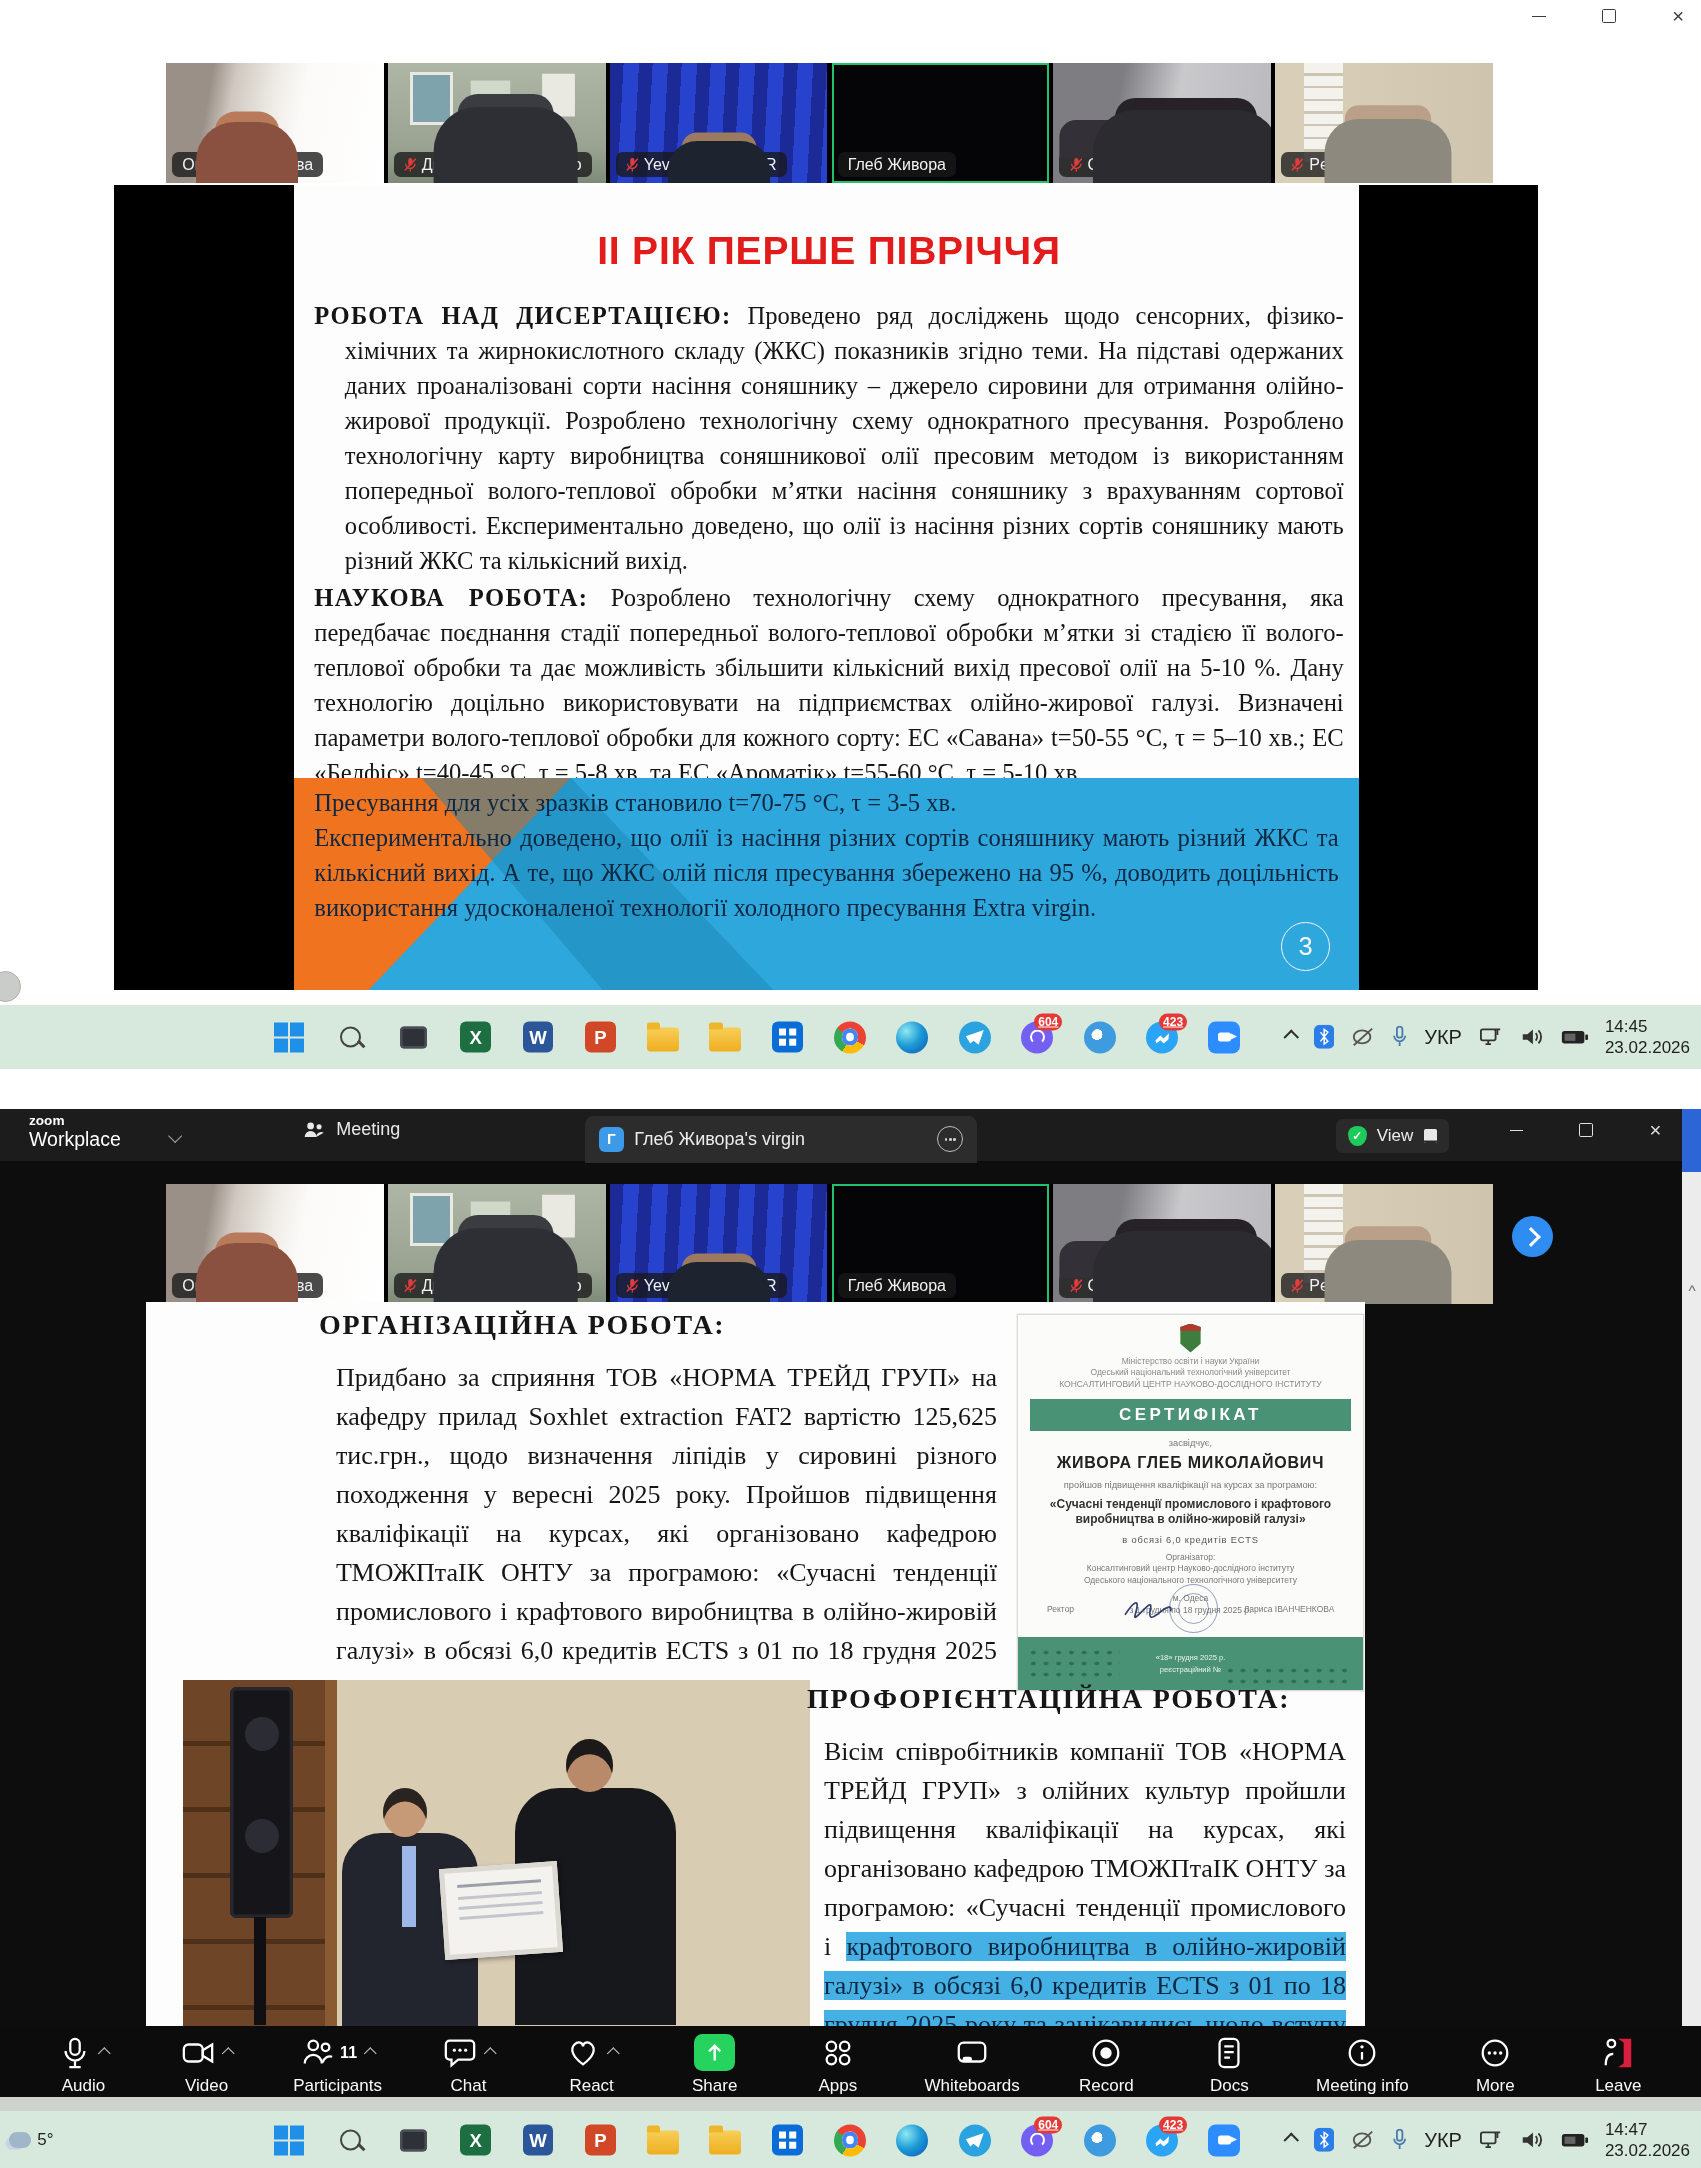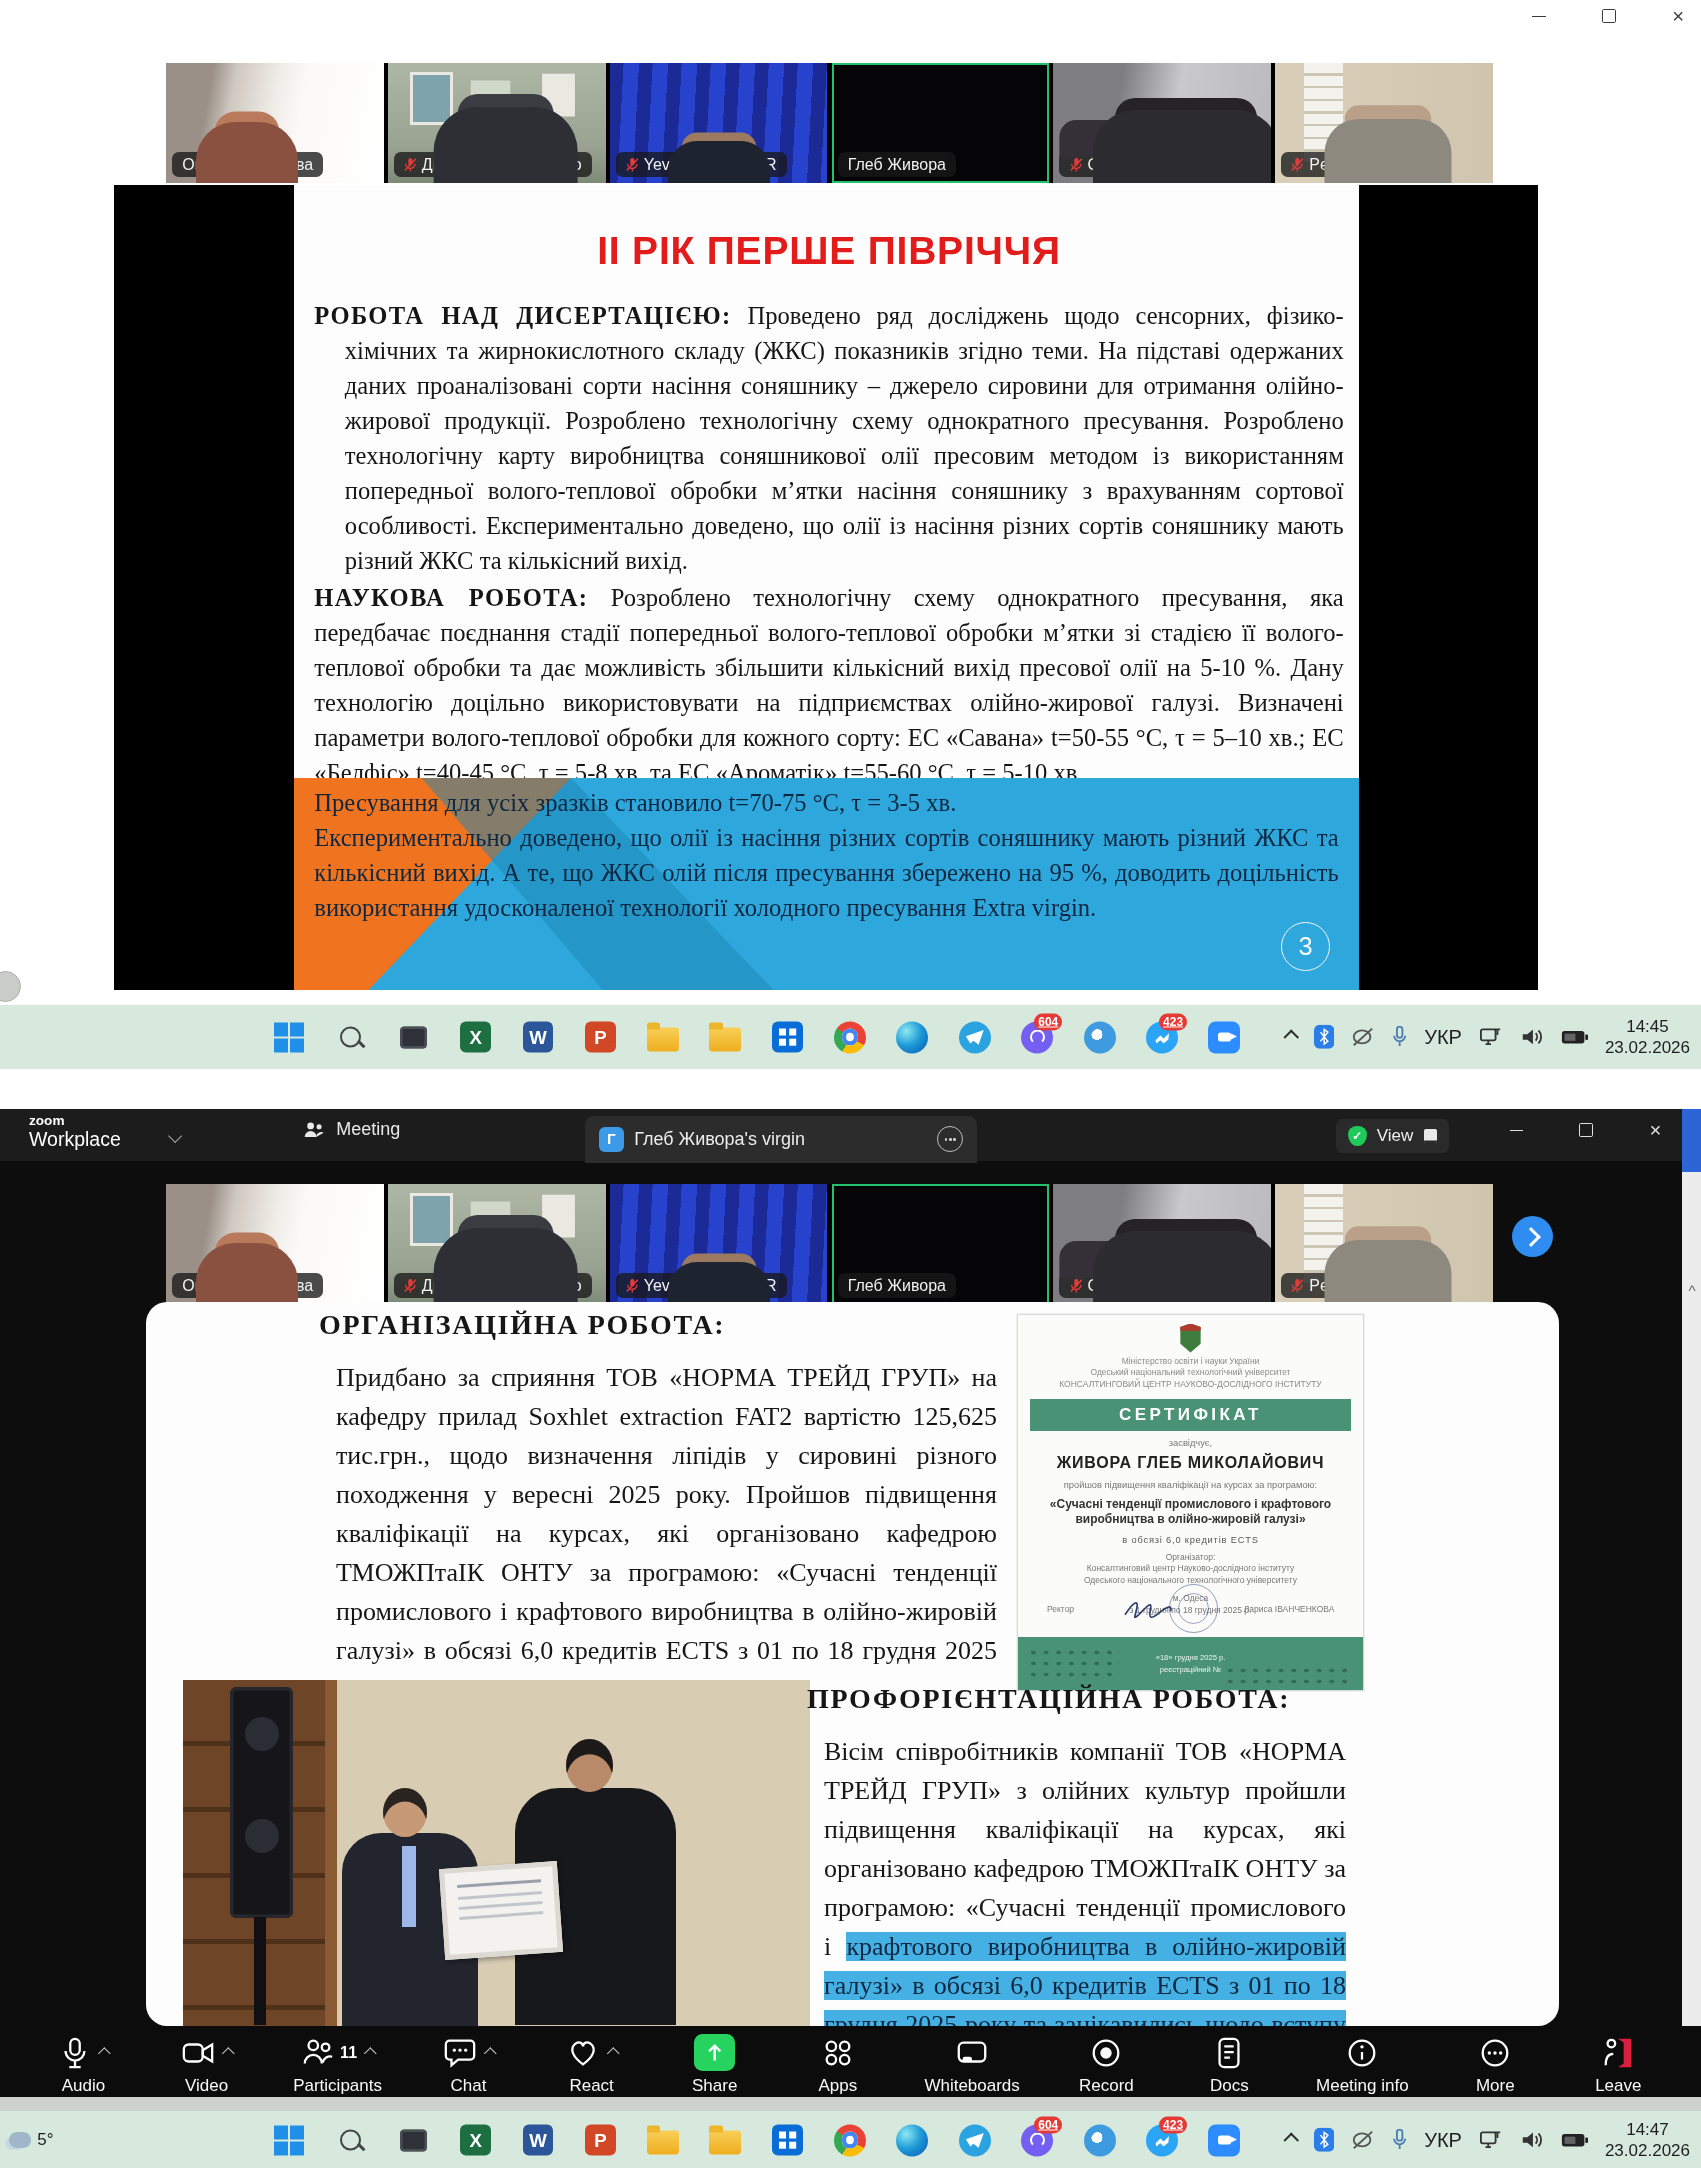--- a/index.html
+++ b/index.html
@@ -84,21 +84,21 @@
   .viber::after{content:"";position:absolute;inset:8.5px;border:2.5px solid #fff;border-radius:50%;border-bottom-color:transparent;}
   .blb{width:32px;height:32px;border-radius:50%;background:#3f9be0;position:relative;}
   .blb::after{content:"";position:absolute;inset:7.6px;border-radius:50%;background:radial-gradient(circle at 35% 35%,#fff 0 35%,transparent 36%);}
   .msgr{width:32px;height:32px;border-radius:50%;background:#2aa4f4;position:relative;}
   .msgr::after{content:"";position:absolute;inset:0;background:#fff;clip-path:polygon(30% 60%,45% 45%,55% 55%,72% 38%,70% 58%,55% 70%,45% 60%,32% 70%);}
   .zoomi{width:32px;height:32px;border-radius:7.6px;background:#2d8cff;display:flex;align-items:center;justify-content:center;}
   .zoomi i{width:13.6px;height:9.3px;background:#fff;border-radius:2.5px;position:relative;display:block;}
   .zoomi i::after{content:"";position:absolute;right:-6px;top:0.8px;border-left:6px solid #fff;border-top:3.4px solid transparent;border-bottom:3.4px solid transparent;}
   .tray{position:absolute;right:12px;top:50%;transform:translateY(-50%);display:flex;gap:17px;align-items:center;}
   .tray .lang{font-size:20px;color:#1f1f1f;}
-  .clock{text-align:center;font-size:17px;color:#1f1f1f;line-height:1.25;}
+  .clock{text-align:left;font-size:17px;color:#1f1f1f;line-height:1.25;}
   .weather{position:absolute;left:8.5px;top:50%;transform:translateY(-50%);display:flex;gap:6.8px;align-items:center;font-size:17px;color:#1f1f1f;}
   .wicon{width:22px;height:15.3px;border-radius:8.5px;background:#9fb7c9;box-shadow:-5.1px 3.4px 0 -1.7px #c6d6e2;}
 
   
   #s2{left:0;top:1109px;width:1702px;height:1059px;background:#0d0d0d;}
   #zheader{position:absolute;left:0;top:0;width:100%;height:52px;background:#1c1c1c;}
   #zlogo{position:absolute;left:29px;top:5.1px;color:#fff;}
   #zlogo .small{font-size:13.6px;font-weight:700;line-height:1;}
   #zlogo .big{font-size:19.5px;line-height:1.2;}
   #zlogo-chev{position:absolute;left:170px;top:22px;}
@@ -116,21 +116,21 @@
   .zwc{color:#e0e0e0;font-size:20.3px;display:flex;align-items:center;justify-content:center;width:25.4px;height:25.4px;}
   .zwc .minus{width:13.6px;border-top:1.7px solid #e0e0e0;}
   .zwc .box{width:12px;height:12px;border:1.7px solid #e0e0e0;border-radius:1.7px;}
   #strip2{top:75px;}
   #next-arrow{left:1512px;top:107px;width:41px;height:41px;border-radius:50%;background:#2f8df2;display:flex;align-items:center;justify-content:center;}
   #next-arrow i{width:11px;height:11px;border-right:3.4px solid #fff;border-top:3.4px solid #fff;transform:rotate(45deg);margin-right:3.4px;}
   #rstrip-blue{left:1682px;top:0;width:20.3px;height:63px;background:#2c66d6;}
   #rstrip-gray{left:1682px;top:63px;width:20.3px;height:997px;background:#ececec;color:#6a6a6a;font-size:15.3px;text-align:center;padding-top:110px;box-sizing:border-box;}
 
   
-  #slide2{left:146px;top:193px;width:1413px;height:724px;background:#fdfdfd;overflow:hidden;font-family:"Liberation Serif",serif;color:#161616;border-radius:21px;}
+  #slide2{left:146px;top:193px;width:1219px;height:724px;background:#fdfdfd;overflow:hidden;font-family:"Liberation Serif",serif;color:#161616;}
   #org-col{position:absolute;left:173px;top:6.8px;width:695px;}
   .s2h{font-weight:700;font-size:28px;letter-spacing:1.7px;margin:0 0 5.1px 0;}
   .s2p{font-size:26px;line-height:39px;text-align:justify;margin:17px;}
   #cert{position:absolute;left:871px;top:12px;width:345px;height:375px;background:#fbfbfa;border:0.8px solid #d9d9d9;box-shadow:0 0 0 0.8px #eee;text-align:center;font-family:"Liberation Sans",sans-serif;overflow:hidden;}
   #cert .emblem{width:25.4px;height:29px;margin:8.5px auto 3.4px;background:#3f7d3f;clip-path:polygon(50% 0,90% 12%,90% 70%,50% 100%,10% 70%,10% 12%);box-shadow:inset 0 6.8px 0 #b03a2e;}
   .cert-tiny{font-size:8.5px;color:#8a8a8a;line-height:1.35;}
   .cert-band{margin:8.5px 12px 0;background:#4a9276;color:#fff;font-weight:700;font-size:17px;letter-spacing:3.4px;padding:6px 0;}
   .cert-cert{font-size:9.3px;color:#777;margin-top:7.6px;}
   .cert-name{font-size:16px;font-weight:700;color:#222;margin-top:6px;letter-spacing:0.8px;}
   .cert-prog{font-size:12px;font-weight:700;color:#333;line-height:1.3;margin-top:6.8px;}

